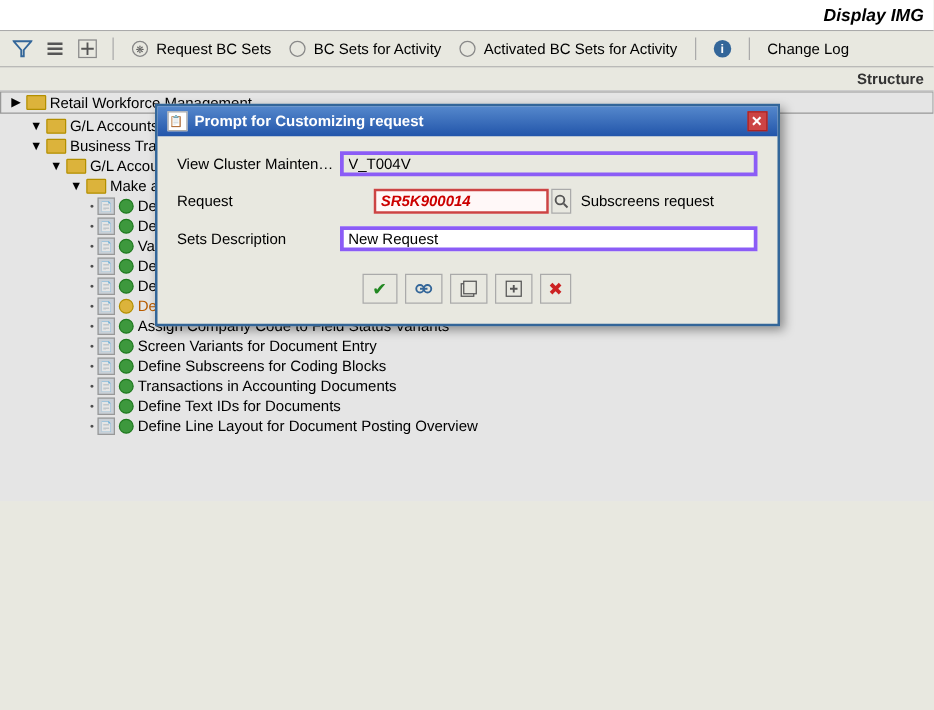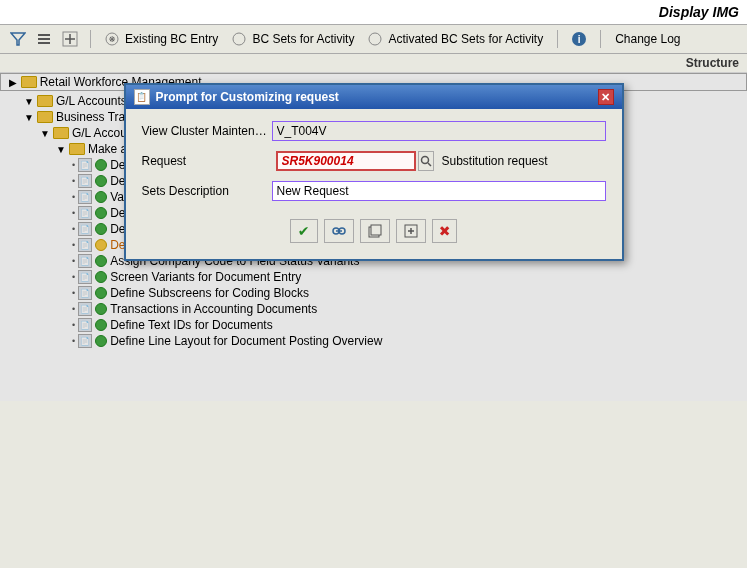--- a/index.html
+++ b/index.html
@@ -177,34 +177,34 @@
       margin-bottom: 10px;
     }
     .dialog-field-label {
       width: 130px;
       color: #000;
       font-size: 12px;
       flex-shrink: 0;
     }
     .dialog-field-value {
       flex: 1;
-      border: 1px solid #8b5cf6;
+      border: 3px solid #8b5cf6;
       background: #fff;
       padding: 2px 4px;
       font-size: 12px;
       height: 20px;
     }
 
     .request-row {
       display: flex;
       align-items: center;
       margin-bottom: 10px;
     }
     .request-label {
-      width: 134px;
+      width: 157px;
       color: #000;
       font-size: 12px;
       flex-shrink: 0;
     }
     .request-input {
       width: 140px;
       border: 2px solid #cc4444;
       background: #fff8f8;
       padding: 2px 4px;
       font-size: 12px;
@@ -337,21 +337,21 @@
         <line x1="8" y1="3" x2="8" y2="13" stroke="#555" stroke-width="1.5"></line>
         <line x1="3" y1="8" x2="13" y2="8" stroke="#555" stroke-width="1.5"></line>
       </svg>
   </span>
   <div class="toolbar-separator"></div>
   <span class="toolbar-link">
     <svg width="14" height="14" viewBox="0 0 14 14" style="margin-right:3px">
         <circle cx="7" cy="7" r="6" fill="none" stroke="#888" stroke-width="1"></circle>
         <text x="7" y="10" text-anchor="middle" font-size="8" fill="#555">❋</text>
       </svg>
-    <span>Existing BC Entry</span>
+    <span>Request BC Sets</span>
   </span>
   <span class="toolbar-link">
     <svg width="14" height="14" viewBox="0 0 14 14" style="margin-right:3px">
         <circle cx="7" cy="7" r="6" fill="none" stroke="#888" stroke-width="1"></circle>
       </svg>
     <span>BC Sets for Activity</span>
   </span>
   <span class="toolbar-link">
     <svg width="14" height="14" viewBox="0 0 14 14" style="margin-right:3px">
         <circle cx="7" cy="7" r="6" fill="none" stroke="#888" stroke-width="1"></circle>
@@ -402,21 +402,21 @@
 
         <div class="request-row">
           <span class="request-label">Request</span>
           <input class="request-input" type="text" value="SR5K900014" style="">
           <button class="request-search-btn" title="Search">
             <svg width="12" height="12" viewBox="0 0 12 12">
               <circle cx="5" cy="5" r="3.5" fill="none" stroke="#555" stroke-width="1.5"></circle>
               <line x1="8" y1="8" x2="11" y2="11" stroke="#555" stroke-width="1.5"></line>
             </svg>
           </button>
-          <span class="request-type-label">Substitution request</span>
+          <span class="request-type-label">Subscreens request</span>
         </div>
 
         <div class="dialog-field-row">
           <span class="dialog-field-label">Sets Description</span>
           <input class="dialog-field-value" type="text" value="New Request" style="">
         </div>
 
         <div class="dialog-buttons">
           <button class="dialog-btn dialog-btn-green" title="OK">
             <span class="checkmark">✔</span>

